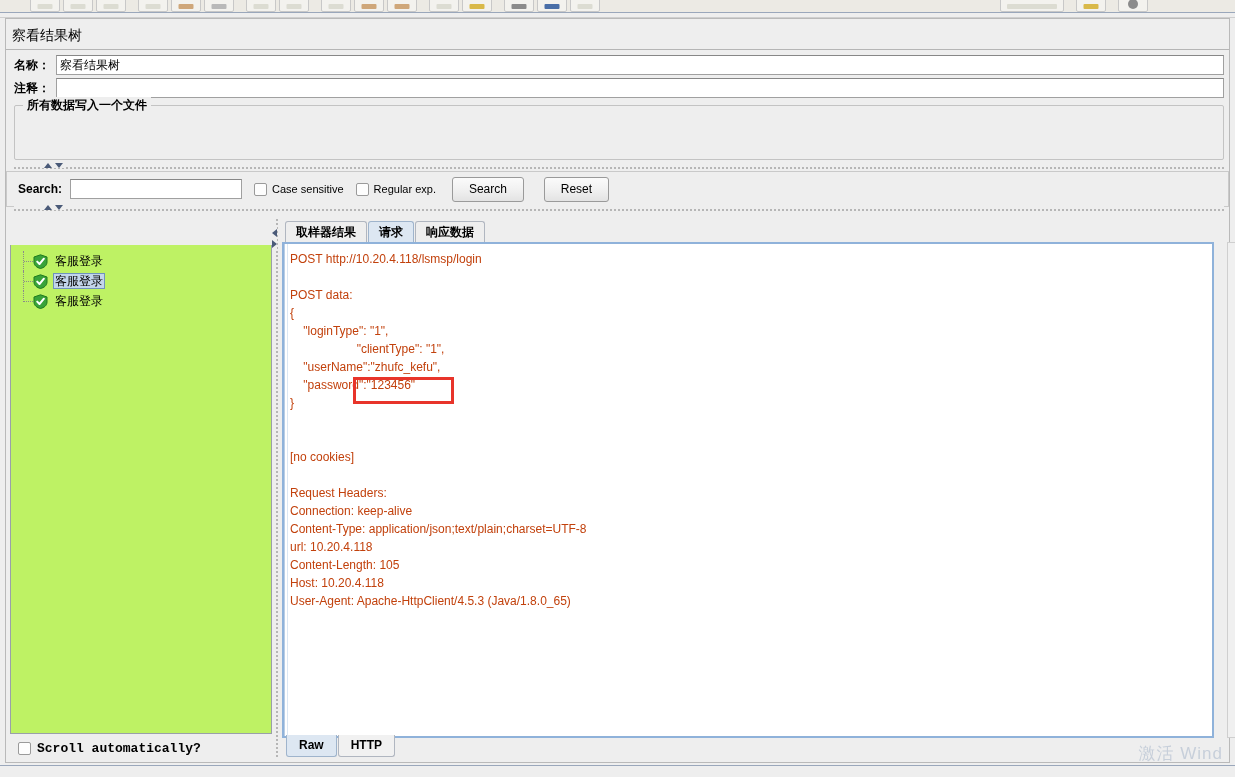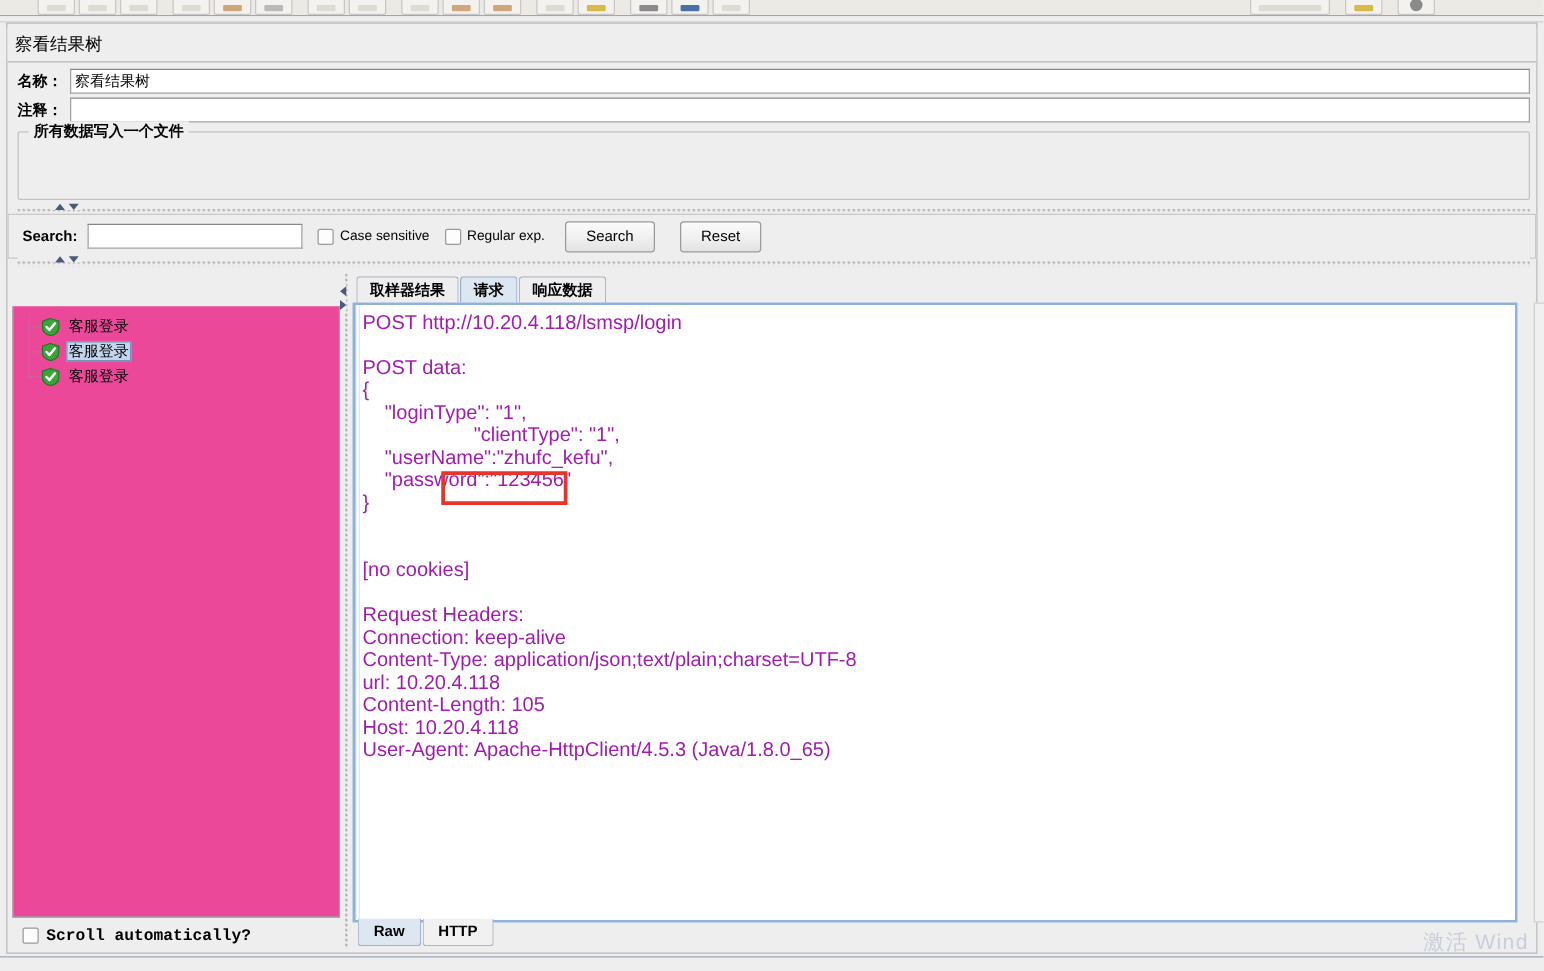--- a/index.html
+++ b/index.html
@@ -273,21 +273,21 @@
     width: 0; height: 0;
     border-left: 6px solid transparent;
     border-right: 6px solid transparent;
     border-top: 7px solid #1b1b1b;
   }
 
   .tree-box {
     position: absolute;
     left: 0; top: 26px;
     width: 262px; height: 489px;
-    background: #ec4899;
+    background: #bef264;
     border: 1px solid #9aa0a8;
     border-top: none;
     overflow: hidden;
     padding-top: 6px;
   }
   .tree-item {
     position: relative;
     height: 20px;
     display: flex;
     align-items: center;
@@ -417,23 +417,23 @@
     position: absolute;
     left: 0; top: 0;
     width: 4px; height: 100%;
     border-left: 1px solid #b9cde4;
     border-right: 1px solid #dce7f3;
   }
   pre.body-text {
     margin: 0;
     padding: 0 0 0 3px;
     font-family: "Liberation Sans", "DejaVu Sans", sans-serif;
-    font-size: 16px;
+    font-size: 12px;
     line-height: 18px;
-    color: #a21caf;
+    color: #c2410c;
     white-space: pre;
   }
   .hl-rect {
     position: absolute;
     left: 69px; top: 133px;
     width: 101px; height: 27px;
     border: 3px solid #e8342a;
     pointer-events: none;
   }
 

